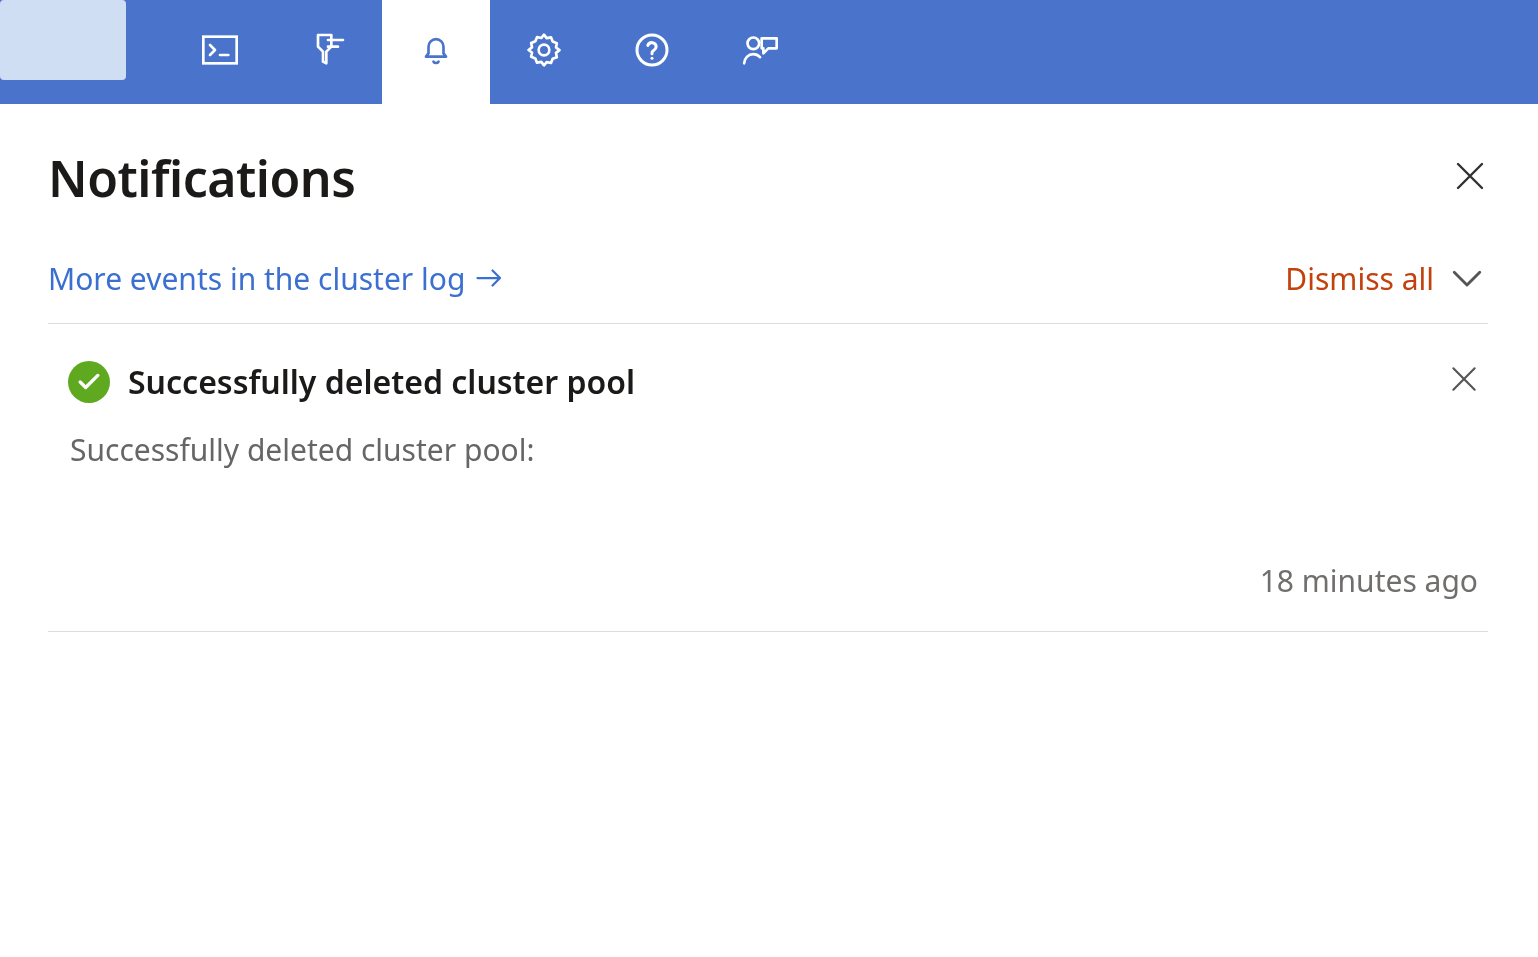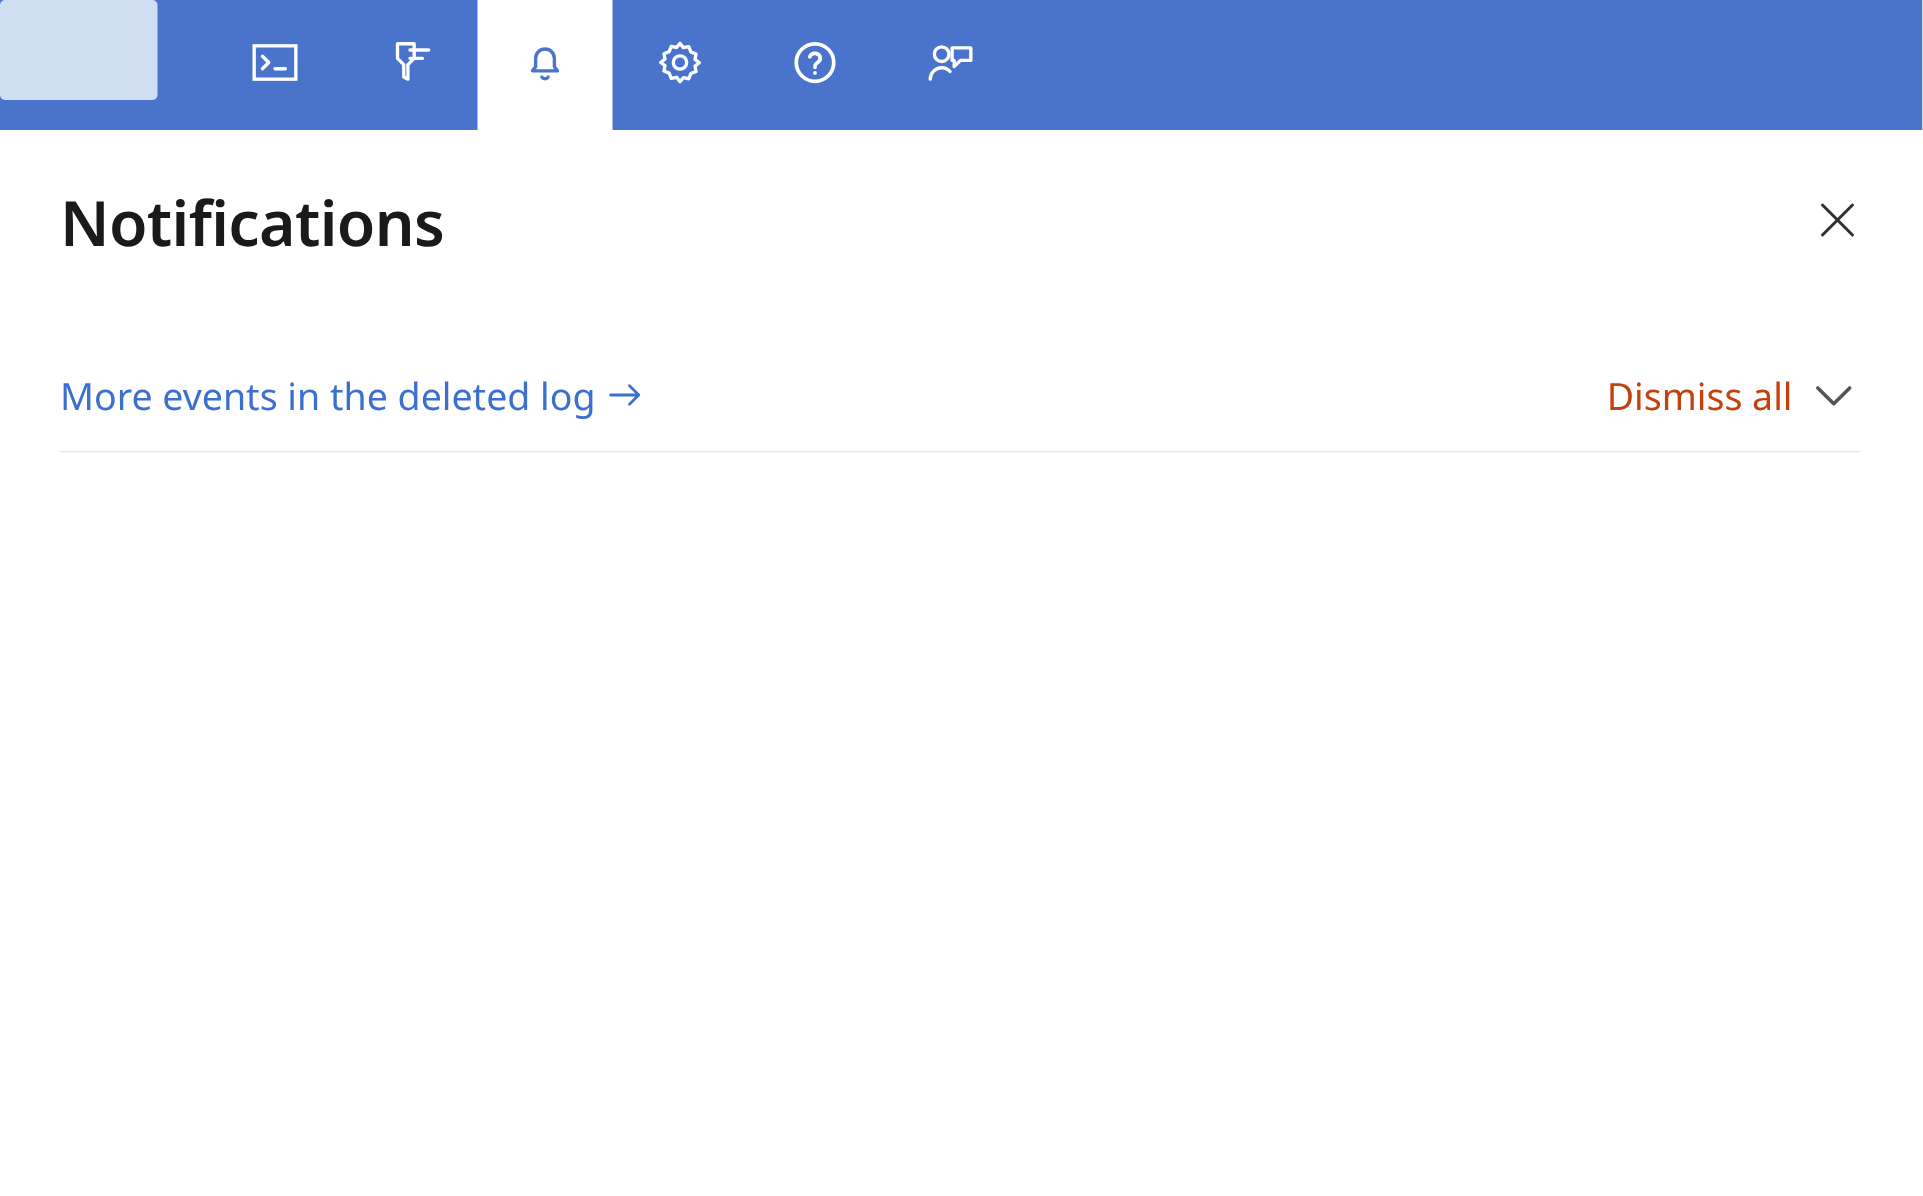--- a/index.html
+++ b/index.html
@@ -39,21 +39,21 @@
     }
     .top-icon svg { width: 40px; height: 40px; }
 
     .panel {
       padding: 40px 50px 0 48px;
     }
     .panel-header {
       display: flex;
       align-items: center;
       justify-content: space-between;
-      margin-bottom: 84px;
+      margin-bottom: 46px;
     }
     .panel-title {
       font-size: 50px;
       font-weight: 600;
       letter-spacing: -0.5px;
     }
     .close-panel {
       cursor: pointer;
       color: #323130;
     }
@@ -199,33 +199,52 @@
       <span>
         <svg viewBox="0 0 24 24" stroke="currentColor" stroke-width="1.6" stroke-linecap="round">
           <path d="M4 4l16 16M20 4L4 20"></path>
         </svg>
       </span>
     </span>
   </div>
 
   <div class="action-row">
     <span class="more-events-link">
-      <span>More events in the deleted log</span>
+      <span>More events in the cluster log</span>
       <span>
         <svg viewBox="0 0 24 18" fill="none" stroke="currentColor" stroke-width="1.8" stroke-linecap="round" stroke-linejoin="round">
           <path d="M2 9h18M14 3l6 6-6 6"></path>
         </svg>
       </span>
     </span>
     <span class="dismiss-group">
       <span class="dismiss-text">Dismiss all</span>
       <span class="chev-down">
         <span>
           <svg viewBox="0 0 24 16" fill="none" stroke="currentColor" stroke-width="2" stroke-linecap="round" stroke-linejoin="round">
             <path d="M3 4l9 9 9-9"></path>
           </svg>
         </span>
       </span>
     </span>
   </div>
 
+  <div class="notif-item">
+    <div class="notif-title-row">
+      <span class="status-circle">
+        <svg viewBox="0 0 20 16" fill="none" stroke="#fff" stroke-width="3" stroke-linecap="round" stroke-linejoin="round">
+          <path d="M2 8l5 5L18 2"></path>
+        </svg>
+      </span>
+      <span class="notif-title">Successfully deleted cluster pool</span>
+      <span class="notif-close">
+        <span>
+          <svg viewBox="0 0 24 24" stroke="currentColor" stroke-width="1.6" stroke-linecap="round">
+            <path d="M4 4l16 16M20 4L4 20"></path>
+          </svg>
+        </span>
+      </span>
+    </div>
+    <div class="notif-body">Successfully deleted cluster pool:</div>
+    <div class="notif-time">18 minutes ago</div>
+  </div>
 
 </div>
 
 </body></html>

